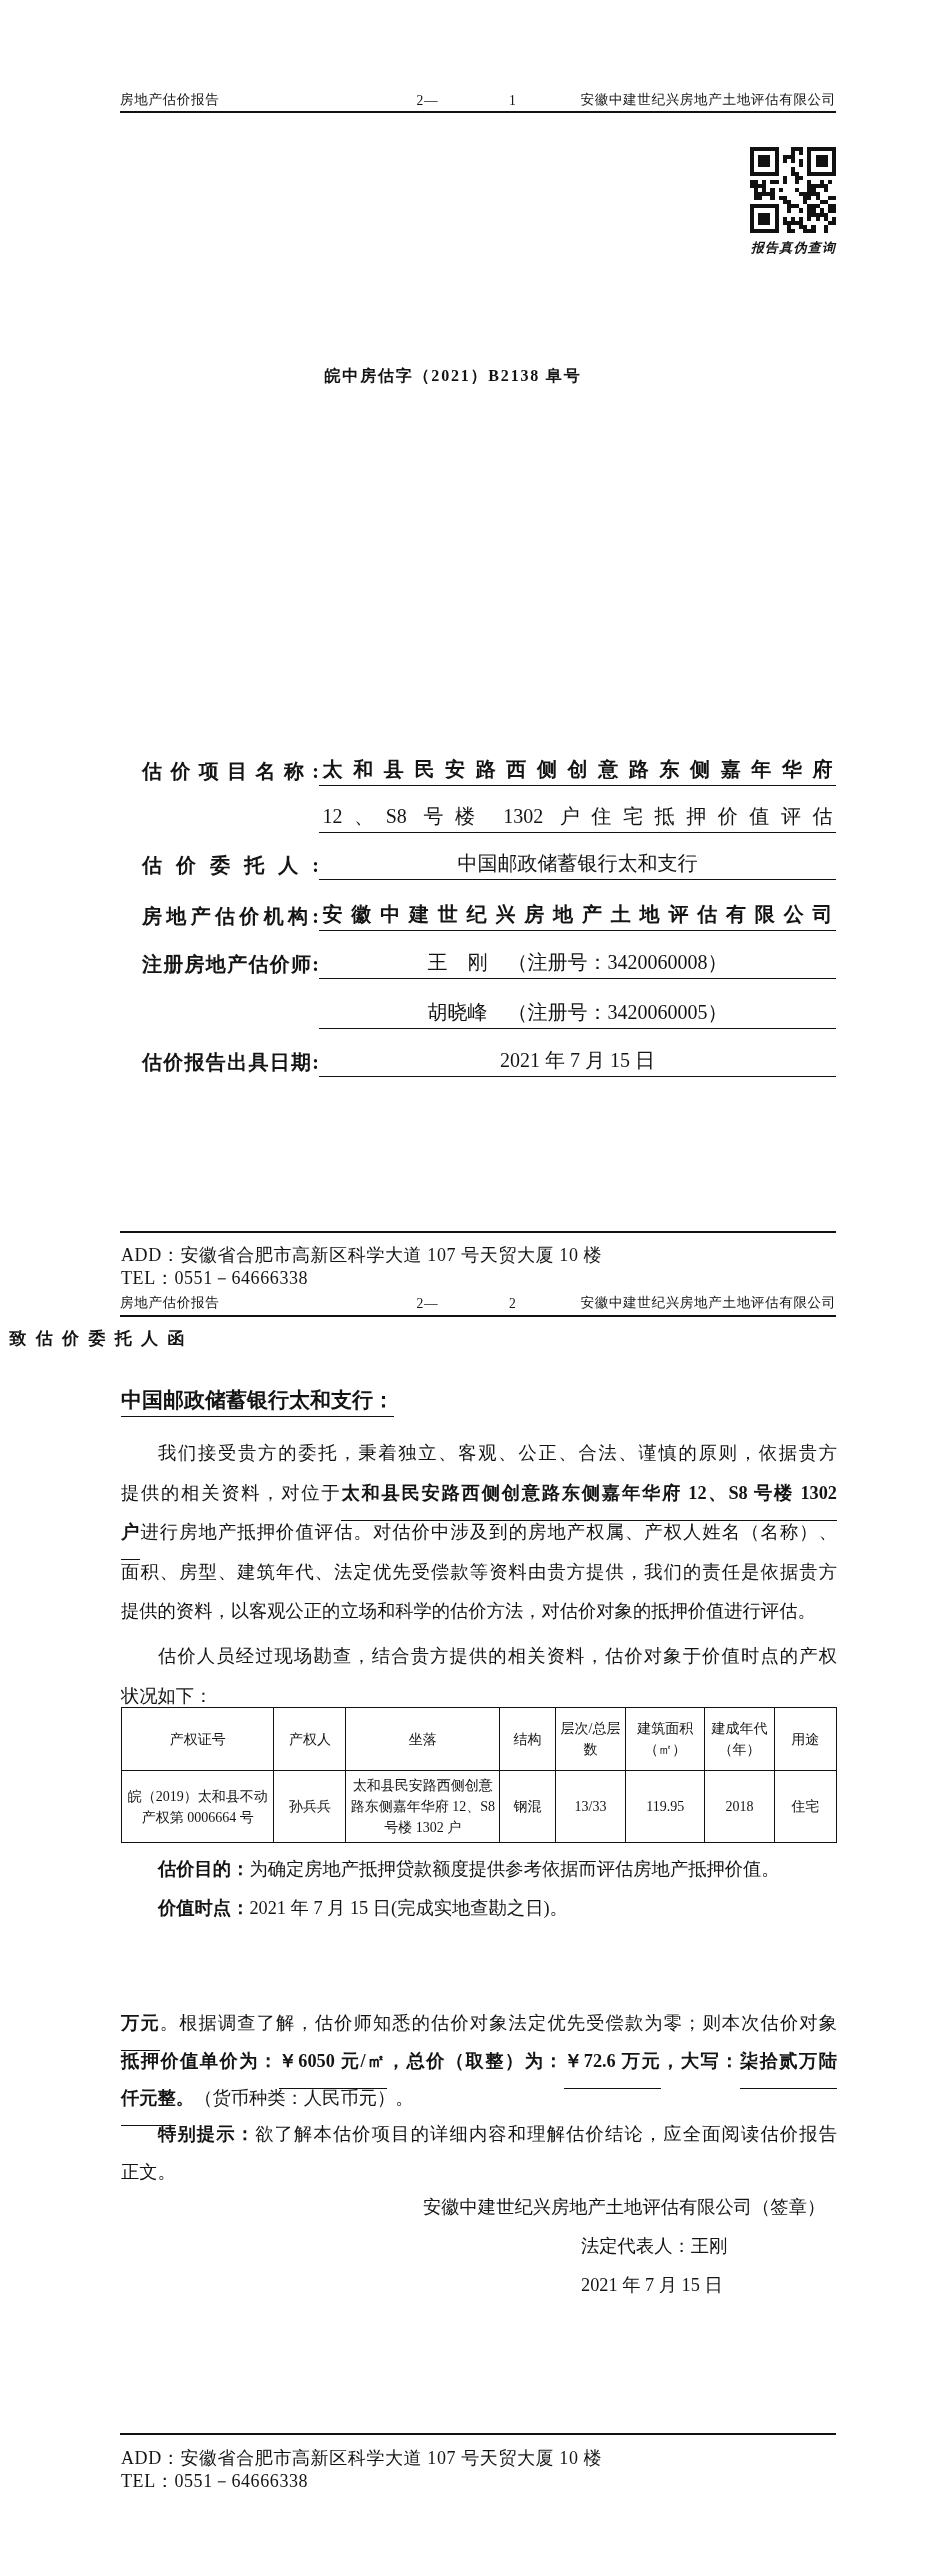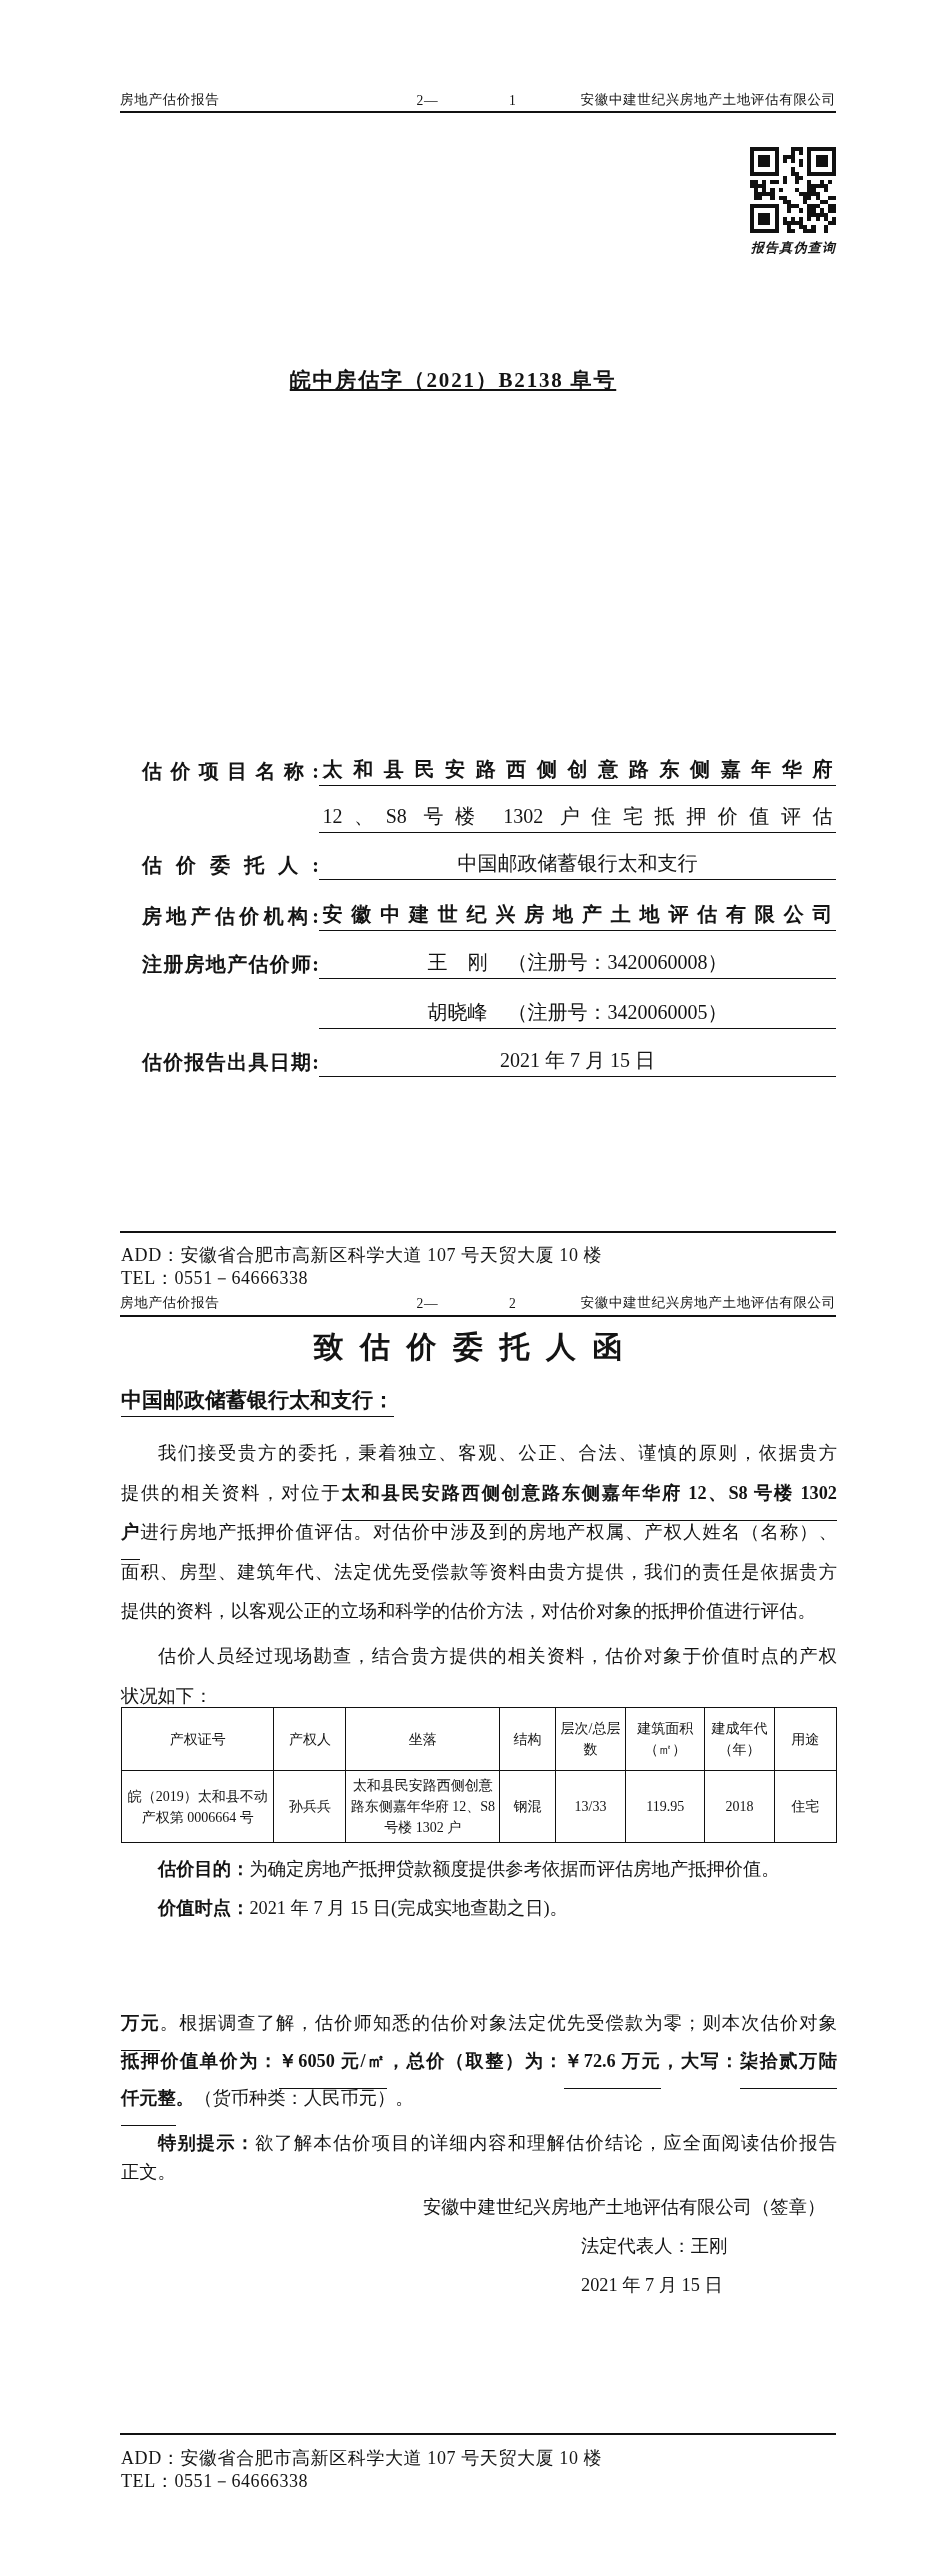--- a/index.html
+++ b/index.html
@@ -21,35 +21,35 @@
   .rule{left:120px;width:716px;height:2.4px;background:#111;}
   .addr-line{left:121px;width:716px;font-size:18px;letter-spacing:0.6px;white-space:nowrap;}
   
   .qr-box{left:750px;top:146px;width:86px;}
   .qr-box svg{display:block;width:86px;height:88px;}
   .qr-label{left:747px;top:239px;width:93px;text-align:center;font-size:13px;font-weight:700;letter-spacing:1.2px;font-style:italic;}
   .main-title{
     left:0;top:268px;width:936px;text-align:center;font-weight:700;
     font-size:50px;letter-spacing:0.32em;text-indent:0.32em;white-space:nowrap;
   }
-  .doc-number{left:0;top:366px;width:906px;text-align:center;font-weight:700;font-size:21px;letter-spacing:1.8px;text-decoration:underline;}
+  .doc-number{left:0;top:366px;width:906px;text-align:center;font-weight:700;font-size:16px;letter-spacing:1.8px;}
   
   .form-row{left:142px;width:694px;height:31px;display:flex;align-items:center;}
   .form-label{
     flex:0 0 177px;font-size:20px;font-weight:700;line-height:28px;
     text-align:justify;text-align-last:justify;white-space:nowrap;
   }
   .form-field{
     flex:1;border-bottom:1.8px solid #111;font-size:20px;line-height:29.5px;
     text-align:center;white-space:nowrap;
   }
   .form-field.stretch{text-align:justify;text-align-last:justify;padding:0 3.5px;}
   .form-field.v-bold{font-weight:700;}
   
-  .letter-title{left:0;top:1327px;width:936px;text-align:center;font-size:30px;font-weight:700;letter-spacing:0.55em;text-indent:0.55em;white-space:nowrap;}
+  .letter-title{left:0;top:1327px;width:936px;font-size:17px;font-weight:700;letter-spacing:0.55em;text-indent:0.55em;white-space:nowrap;}
   .salutation{left:121px;top:1386px;font-size:21px;font-weight:700;border-bottom:1.8px solid #111;padding-bottom:2.4px;white-space:nowrap;}
   .bline{
     left:121px;width:716px;height:26px;font-size:18.3px;line-height:26px;white-space:nowrap;
     text-align:justify;text-align-last:justify;
   }
   .bline.noj{text-align:right;text-align-last:left;}
   .bline.ind{padding-left:37px;width:679px;}
   .bline .b{font-weight:700;}
   .bline .u{border-bottom:1.2px solid #111;padding-bottom:17px;}
   
@@ -385,21 +385,21 @@
           <td>住宅</td>
         </tr>
       </tbody>
   </table>
 
   <div class="abs bline ind noj" style="top:1856px;"><span class="b">估价目的：</span><span>为确定房地产抵押贷款额度提供参考依据而评估房地产抵押价值。</span></div>
   <div class="abs bline ind noj" style="top:1895px;"><span class="b">价值时点：</span><span>2021 年 7 月 15 日(完成实地查勘之日)。</span></div>
   <div class="abs bline" style="top:2010px;"><span class="b u">万元</span><span>。根据调查了解，估价师知悉的估价对象法定优先受偿款为零；则本次估价对象</span></div>
   <div class="abs bline" style="top:2048px;"><span class="b">抵押价值单价为：</span><span class="b u">￥6050 元/㎡</span><span class="b">，总价（取整）为：</span><span class="b u">￥72.6 万元</span><span class="b">，大写：</span><span class="b u">柒拾贰万陆</span></div>
   <div class="abs bline noj" style="top:2085px;"><span class="b u">仟元整</span><span class="b">。</span><span>（货币种类：人民币元）。</span></div>
-  <div class="abs bline ind" style="top:2121px;margin-top:9px;"><span class="b">特别提示：</span><span>欲了解本估价项目的详细内容和理解估价结论，应全面阅读估价报告</span></div>
+  <div class="abs bline ind" style="top:2121px;"><span class="b">特别提示：</span><span>欲了解本估价项目的详细内容和理解估价结论，应全面阅读估价报告</span></div>
   <div class="abs bline noj" style="top:2159px;"><span>正文。</span></div>
 
   <div class="abs sig" style="top:2194px;left:423px;">安徽中建世纪兴房地产土地评估有限公司（签章）</div>
   <div class="abs sig" style="top:2233px;left:581px;">法定代表人：王刚</div>
   <div class="abs sig" style="top:2272px;left:581px;">2021 年 7 月 15 日</div>
 
   <div class="abs rule" style="top:2433px;"></div>
   <div class="abs addr-line" style="top:2446px;">ADD：安徽省合肥市高新区科学大道 107 号天贸大厦 10 楼</div>
   <div class="abs addr-line" style="top:2469px;">TEL：0551－64666338</div>
 

